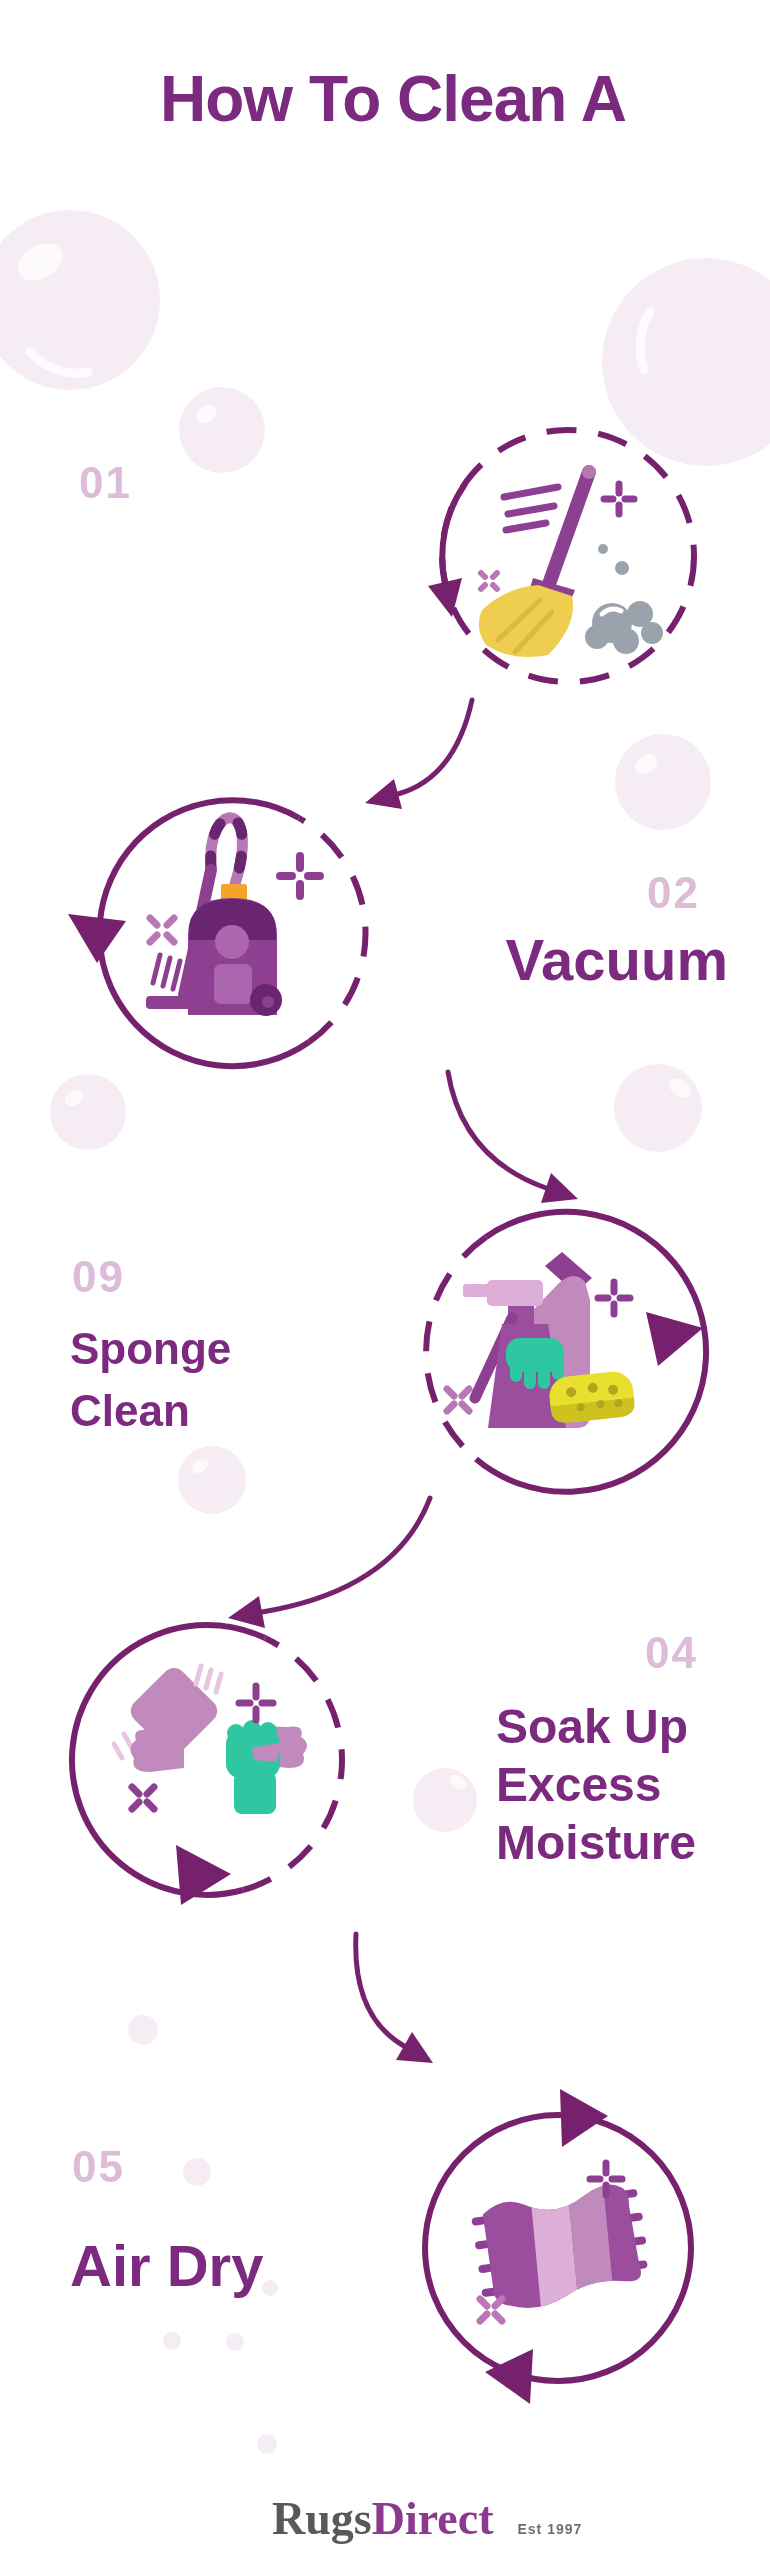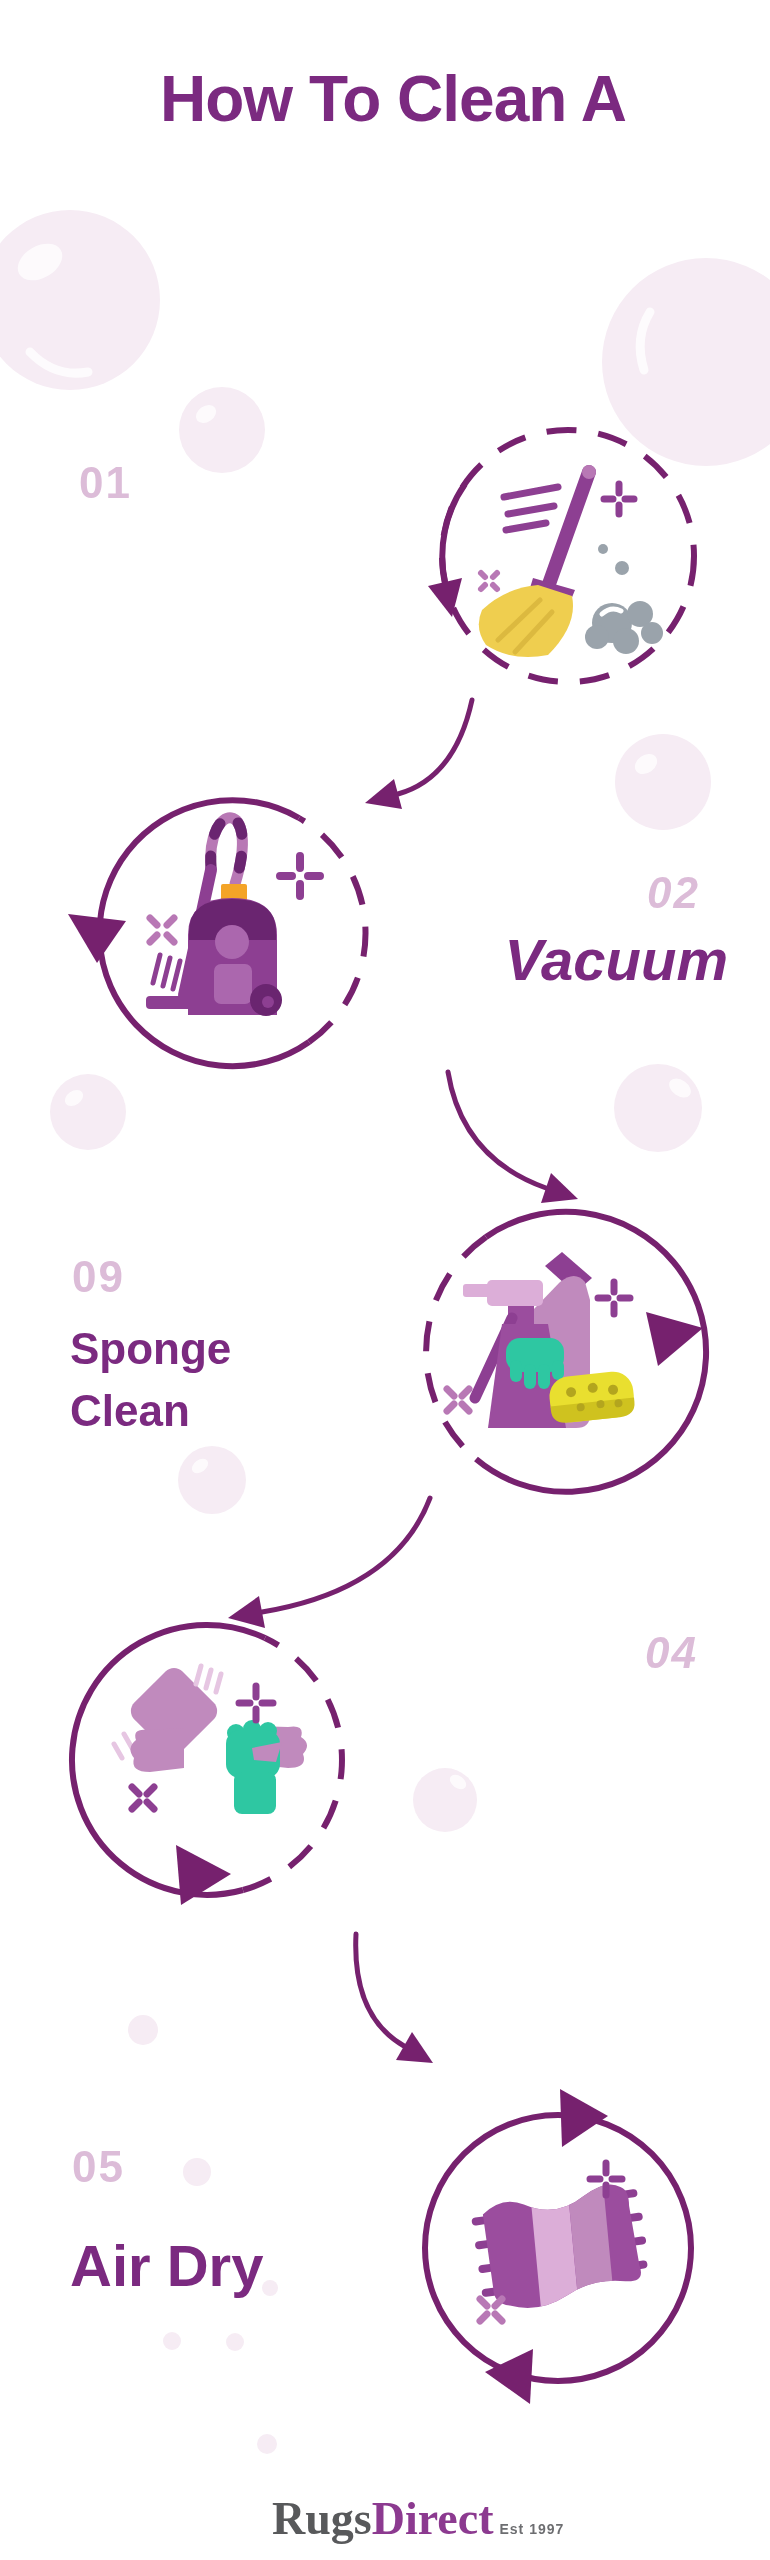--- a/index.html
+++ b/index.html
@@ -18,42 +18,42 @@
     padding-left:8px;
   }
   .step-num{
     position:absolute;font-weight:700;font-size:44px;letter-spacing:2px;
     color:var(--step-number-pink);
   }
   .step-title{
     position:absolute;font-weight:700;font-size:44px;line-height:60px;
     color:var(--title-purple);
   }
-  .align-r{font-style:italic;}
+  .align-r{}
   .num-1{left:70px;top:458px;margin-left:9px;}
   .ttl-1{left:70px;top:528px;}
   .num-2{right:70px;top:868px;}
   .ttl-2{right:42px;top:930px;font-size:58px;margin-left:28px;}
   .num-3{left:72px;top:1252px;}
   .ttl-3{left:70px;top:1318px;line-height:62px;}
   .num-4{right:72px;top:1628px;}
   .ttl-4{right:74px;top:1698px;font-size:48px;line-height:58px;}
   .num-5{left:72px;top:2142px;}
   .ttl-5{left:70px;top:2236px;font-size:58px;}
 
   
   .logo{
     position:absolute;left:272px;top:2492px;display:flex;align-items:baseline;
     font-family:"Liberation Serif",serif;font-weight:700;font-size:46px;
   }
   .logo-rugs{color:var(--logo-gray);}
   .logo-direct{color:var(--logo-purple);}
   .logo-est{
     font-family:"Liberation Sans",sans-serif;font-size:14px;letter-spacing:1px;
-    color:var(--est-gray);margin-left:6px;font-weight:700;
+    color:var(--est-gray);margin-left:24px;font-weight:700;
   }
 
   
   .bubble{fill:var(--bubble-pink);}
   .hi{fill:#ffffff;opacity:.75;}
   .hi-arc{fill:none;stroke:#ffffff;stroke-width:9;stroke-linecap:round;opacity:.8;}
   .ring{fill:none;stroke:var(--deep-purple);stroke-width:6;}
   .ring-dash{stroke-dasharray:30 22;}
   .ah{fill:var(--deep-purple);}
   .conn{fill:none;stroke:var(--deep-purple);stroke-width:5;stroke-linecap:round;}
@@ -295,20 +295,25 @@
     <div>Vacuum</div>
   </div>
 
   <div class="step-num num-3">09</div>
   <div class="step-title ttl-3">
     <div>Sponge</div>
     <div>Clean</div>
   </div>
 
   <div class="step-num num-4 align-r">04</div>
+  <div class="step-title ttl-4 align-r">
+    <div>Soak Up</div>
+    <div>Excess</div>
+    <div>Moisture</div>
+  </div>
 
   <div class="step-num num-5">05</div>
   <div class="step-title ttl-5">
     <div>Air Dry</div>
   </div>
 
   <div class="logo">
     <span class="logo-rugs">Rugs</span>
       <span class="logo-direct">Direct</span>
     <span class="logo-est">Est 1997</span>

